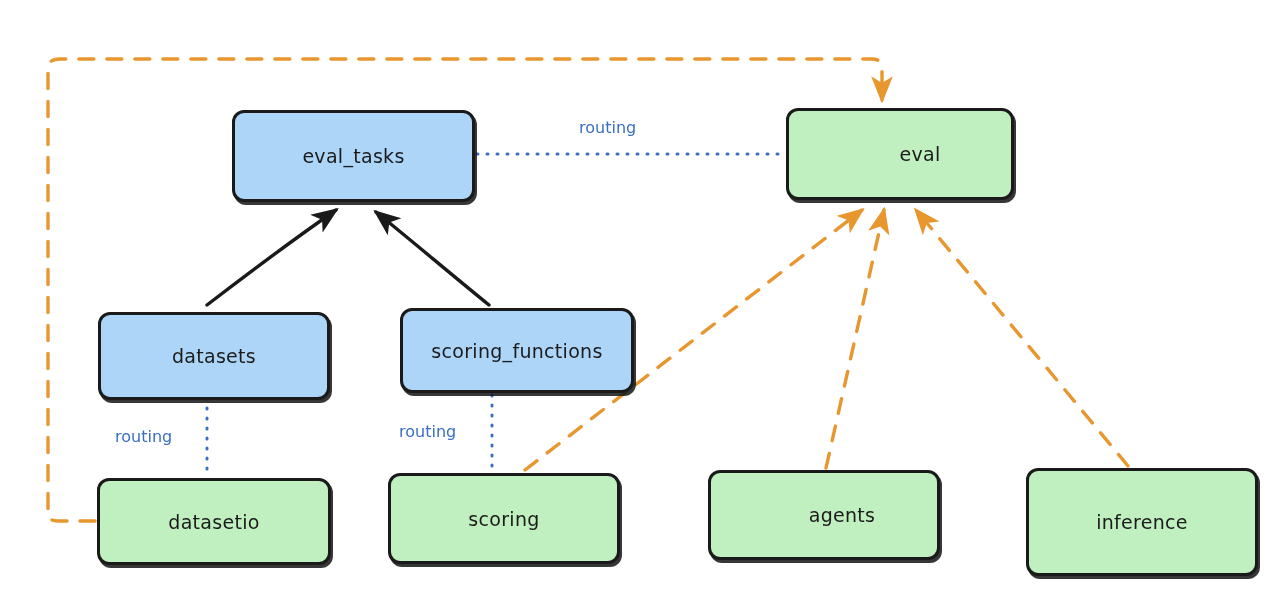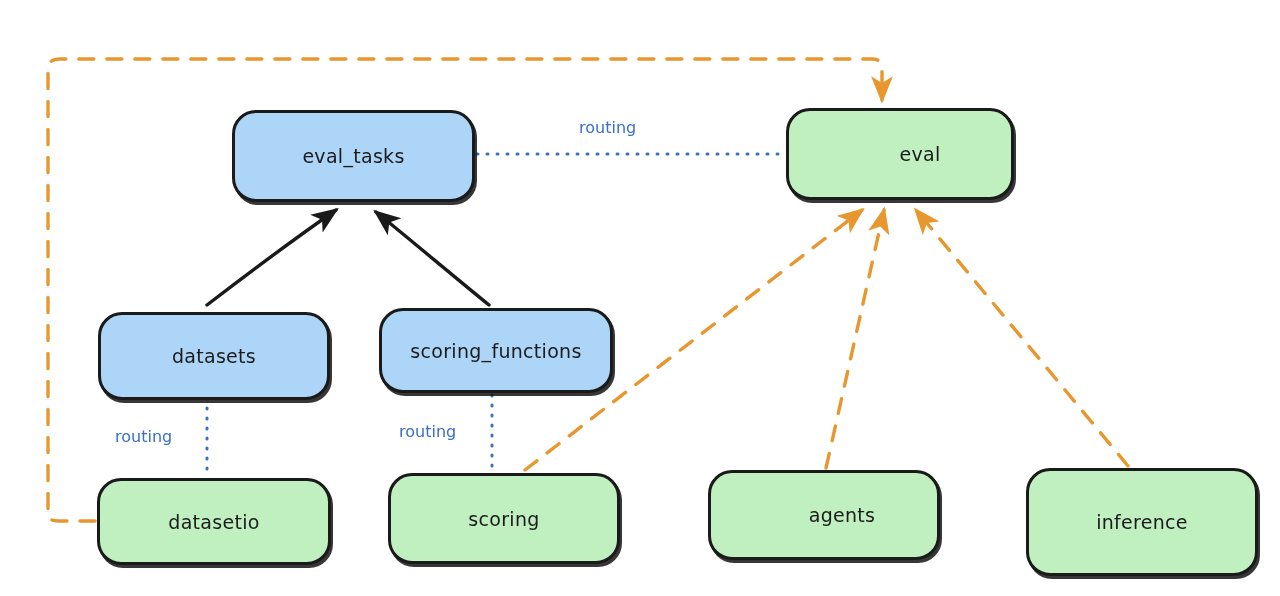--- a/index.html
+++ b/index.html
@@ -23,21 +23,21 @@
     position: absolute;
     left: 0;
     top: 0;
     width: 1280px;
     height: 596px;
   }
   .node {
     position: absolute;
     box-sizing: border-box;
     border: 3px solid #1a1a1a;
-    border-radius: 24px;
+    border-radius: 12px;
     display: flex;
     align-items: center;
     justify-content: center;
     box-shadow: 2px 3px 0px rgba(20,20,20,0.85);
   }
   .node.blue { background: #ACD5F8; }
   .node.green { background: #C0EFC0; }
   .node-label {
     font-family: "DejaVu Sans", sans-serif;
     font-size: 19px;
@@ -95,21 +95,21 @@
   </div>
 
   <div class="node green" style="left:786px; top:108px; width:228px; height:92px;padding-left:40px;">
     <span class="node-label">eval</span>
   </div>
 
   <div class="node blue" style="left:98px; top:312px; width:232px; height:88px;">
     <span class="node-label">datasets</span>
   </div>
 
-  <div class="node blue" style="left:379px; top:308px; width:234px; height:85px;">
+  <div class="node blue" style="left:400px; top:308px; width:234px; height:85px;">
     <span class="node-label">scoring_functions</span>
   </div>
 
   <div class="node green" style="left:97px; top:478px; width:234px; height:87px;">
     <span class="node-label">datasetio</span>
   </div>
 
   <div class="node green" style="left:388px; top:473px; width:232px; height:91px;">
     <span class="node-label">scoring</span>
   </div>

